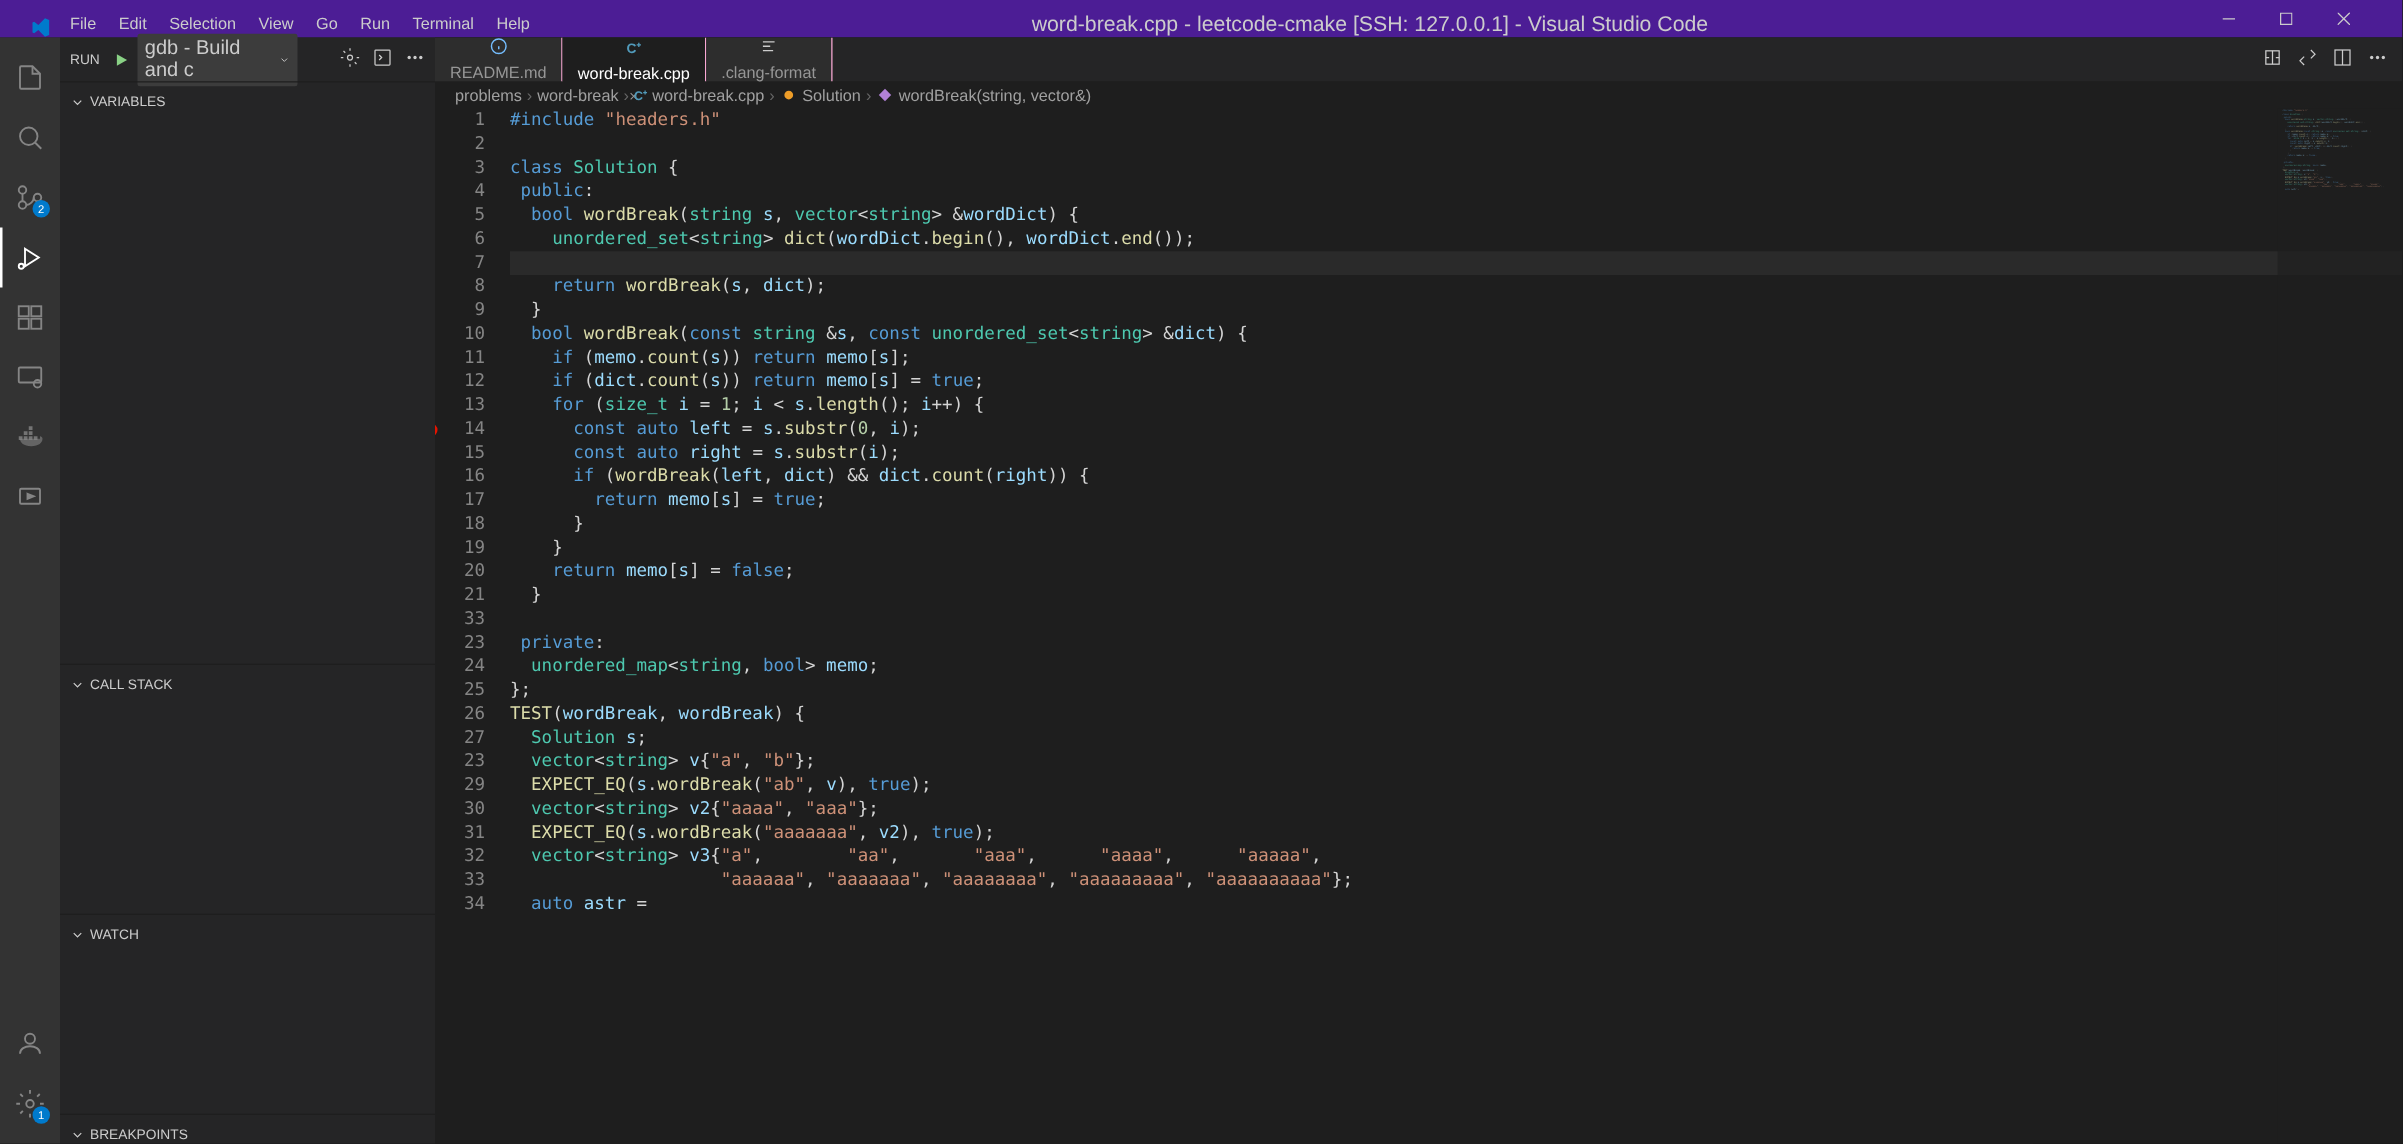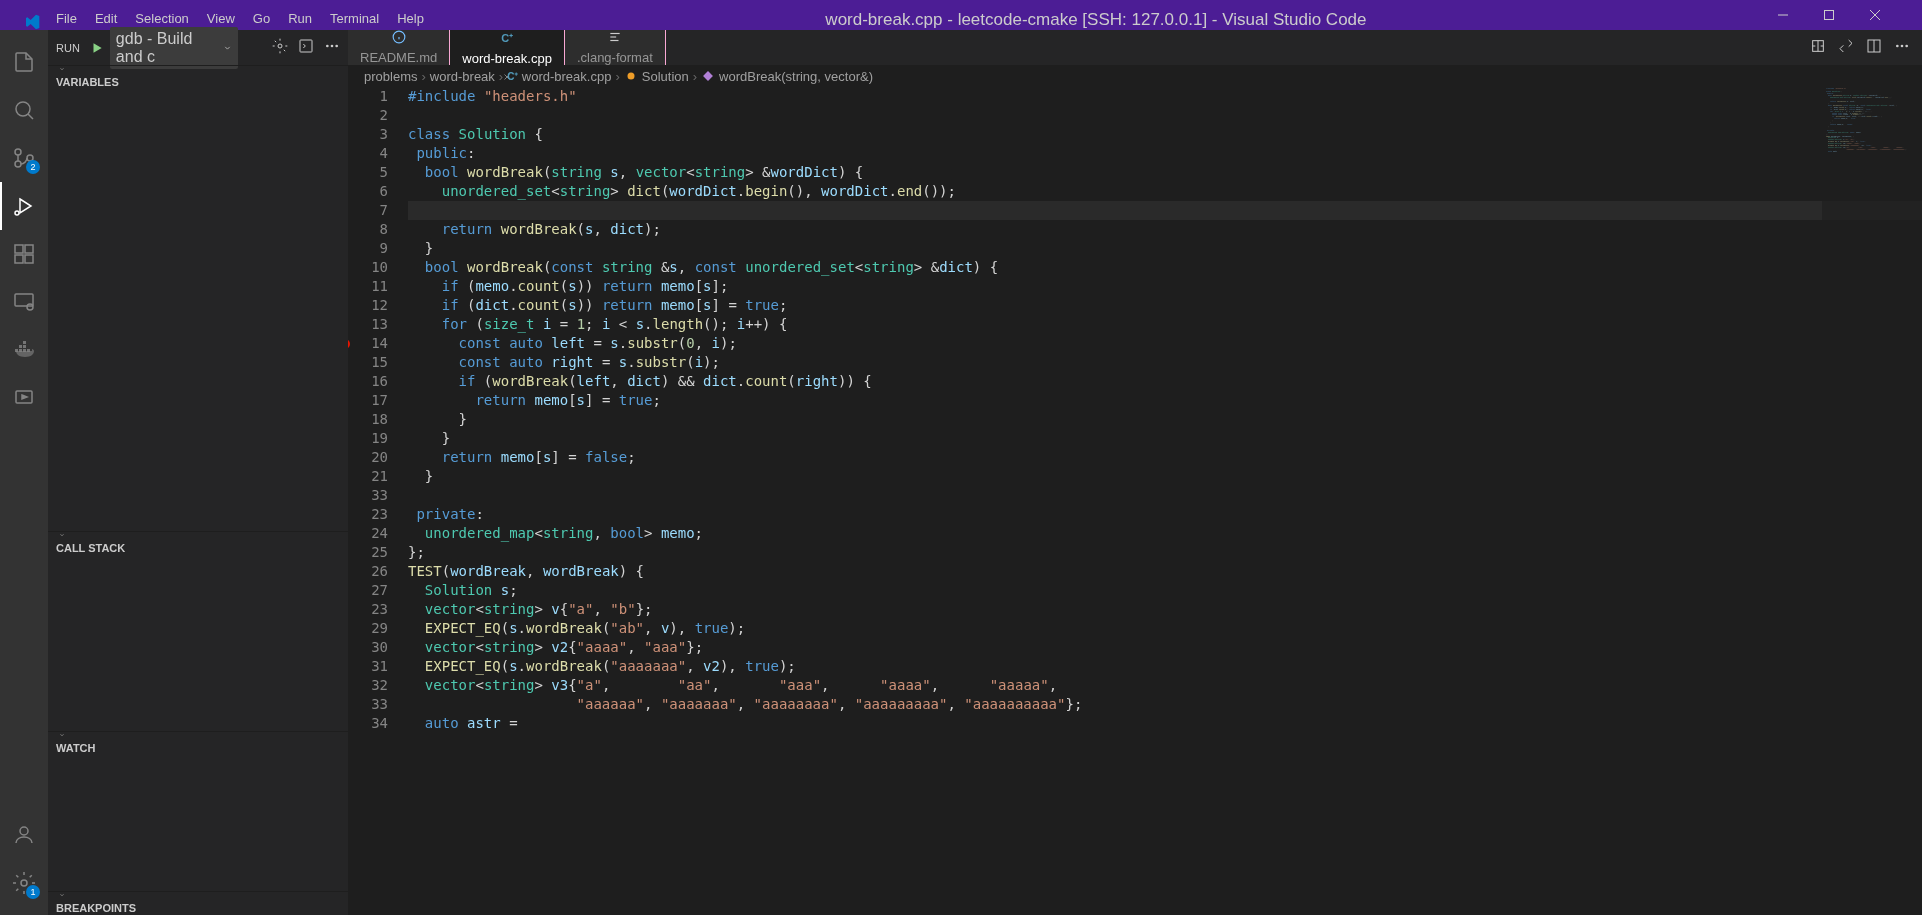--- a/index.html
+++ b/index.html
@@ -152,28 +152,27 @@
 .sidebar-icon {
   color: #cccccc;
   cursor: pointer;
 }
 .panel-section {
   border-top: 1px solid #1e1e1e;
 }
 .panel-header {
   height: 22px;
   display: flex;
-  align-items: flex-start;
+  align-items: flex-end;
   padding: 0 8px;
   font-size: 11px;
-  font-weight: 700;
+  font-weight: 400;
   color: #cccccc;
   cursor: pointer;
   gap: 4px;
-  flex-direction: column;
 }
 .panel-header .chev {
   width: 12px;
   height: 12px;
 }
 .panel-body {
   flex: 1;
   min-height: 40px;
 }
 .variables-panel { flex: 1; }

